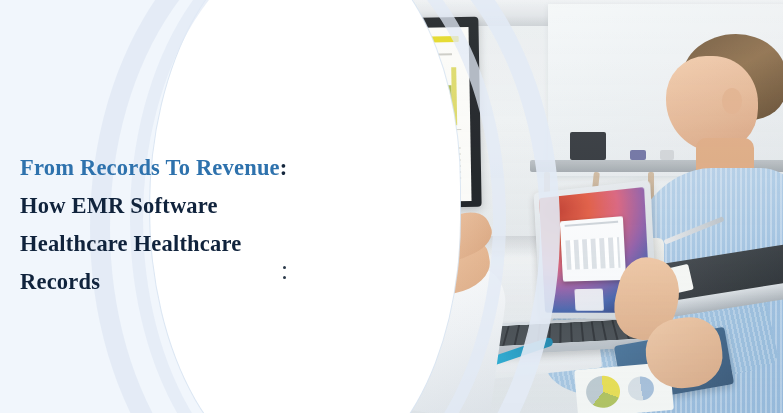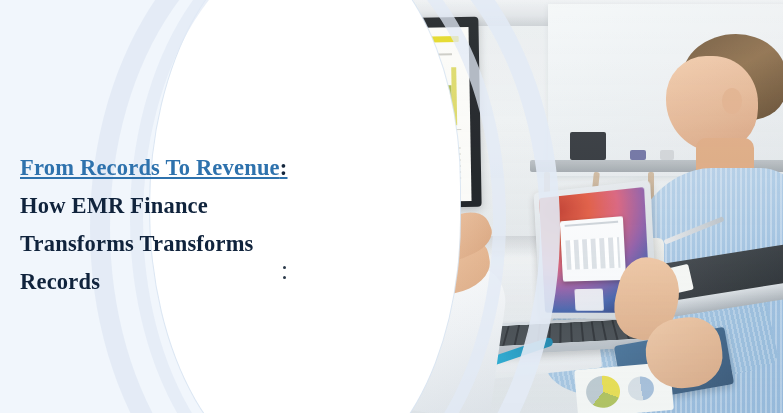--- a/index.html
+++ b/index.html
@@ -350,21 +350,21 @@
   
   .title{
     position:absolute;left:20px;top:134px;width:290px;
     font-family:"Liberation Serif","DejaVu Serif",serif;
     font-size:22.5px;
     line-height:38px;
     letter-spacing:.2px;
     color:#10233c;
     z-index:40;
   }
-  .title .l1{color:#2e72ad;text-decoration:underline;}
+  .title .l1{color:#2e72ad;}
   .title .l1 .colon{color:#14263c;}
   .title .ln{display:block;white-space:nowrap;}
 </style>
 </head>
 <body>
 
 <div class="banner">
 
   <div class="photo">
     <div class="photo-inner">
@@ -502,18 +502,18 @@
 
   <div class="blob">
     <div class="blob-arc blob-a1"></div>
     <div class="blob-arc blob-a2"></div>
   </div>
   <div class="dot dot1"></div>
   <div class="dot dot2"></div>
 
   <h1 class="title">
     <span class="ln l1"><span>From Records To Revenue</span><span class="colon">:</span></span>
-    <span class="ln">How EMR Finance</span>
-    <span class="ln">Transforms Transforms</span>
+    <span class="ln">How EMR Software</span>
+    <span class="ln">Healthcare Healthcare</span>
     <span class="ln">Records</span>
   </h1>
 
 </div>
 
 </body></html>

